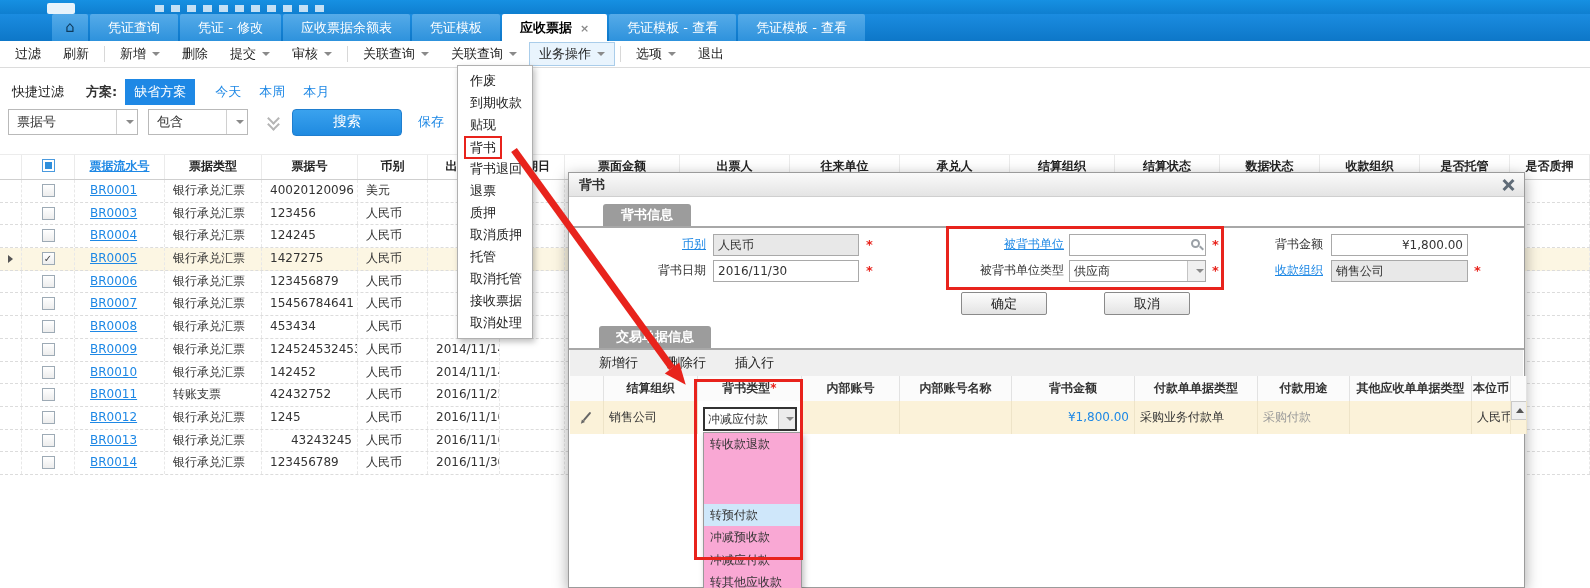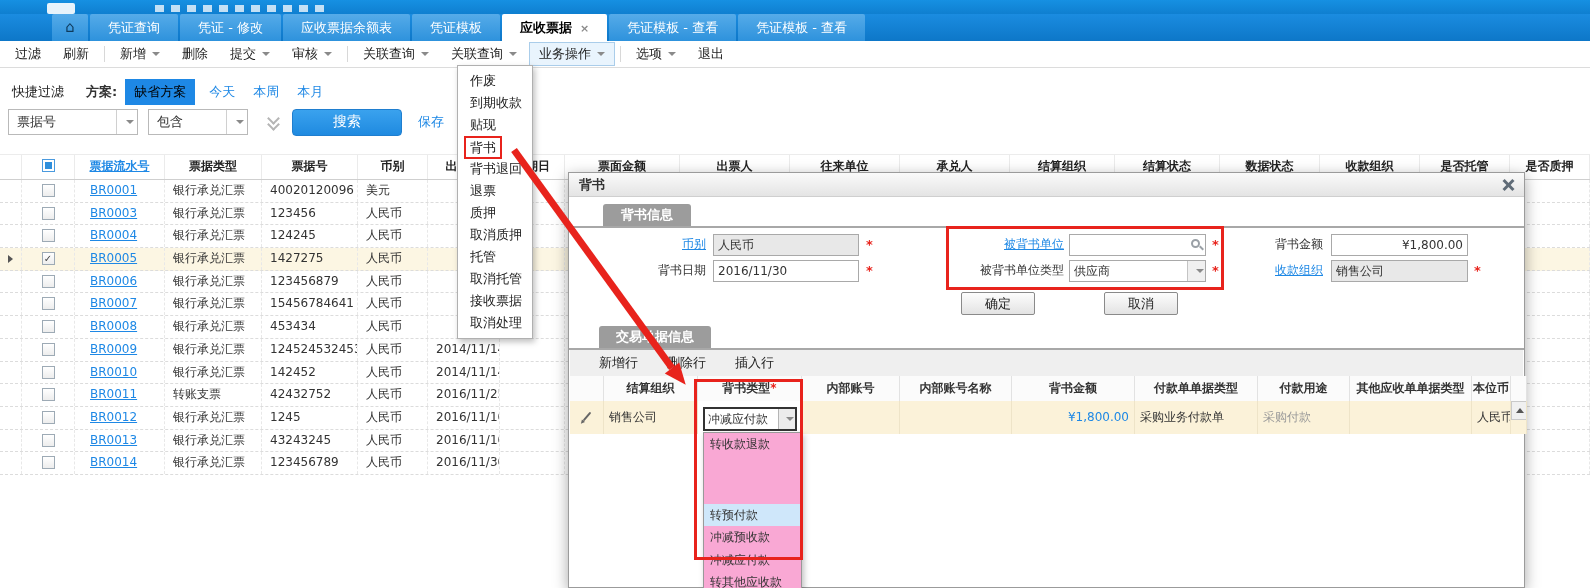--- a/index.html
+++ b/index.html
@@ -28,21 +28,21 @@
   .tb-item{padding:2px 9px;margin:0 1px;color:#222;white-space:nowrap;border:1px solid transparent;display:flex;align-items:center;}
   .tb-item.open{background:#e9f4fd;border-color:#aacdea;}
   .caret{width:0;height:0;border-left:4px solid transparent;border-right:4px solid transparent;border-top:4px solid #8a8a8a;margin-left:6px;}
   .tb-sep{width:1px;height:16px;background:#d8d8d8;margin:0 4px;}
 
   
   .quickfilter{position:absolute;left:12px;top:82px;height:20px;display:flex;align-items:center;font-size:13px;}
   .qf-label{margin-right:22px;color:#222;}
   .qf-scheme-label{font-weight:bold;margin-right:8px;}
   .scheme{margin-right:18px;color:#1e88e5;}
-  .scheme.selected{background:#1e88e5;color:#000000;padding:4px 9px;margin-right:14px;}
+  .scheme.selected{background:#1e88e5;color:#ffffff;padding:4px 9px;margin-right:20px;}
 
   
   .filterrow{position:absolute;left:8px;top:108px;height:28px;display:flex;align-items:center;}
   .select{height:26px;border:1px solid #b9b9b9;background:#fff;display:flex;align-items:center;
           box-sizing:border-box;font-size:13px;position:relative;}
   .select .val{flex:1;padding:0 8px;}
   .select .dd{width:20px;height:100%;border-left:1px solid #d0d0d0;display:flex;align-items:center;justify-content:center;}
   .textinput{height:26px;border:1px solid #b9b9b9;box-sizing:border-box;padding:0 8px;font-size:13px;width:272px;
              font-family:inherit;color:#333;}
   .textinput::placeholder{color:#a9a9a9;}
@@ -95,21 +95,21 @@
   .fld-input{position:absolute;height:22px;border:1px solid #a9a9a9;background:#fff;box-sizing:border-box;
              font-size:12px;line-height:20px;padding:0 4px;overflow:hidden;white-space:nowrap;}
   .fld-input.ro{background:#e8e8e8;}
   .fld-input.amount{text-align:right;}
   .req{position:absolute;color:#e8231c;font-weight:bold;font-size:13px;line-height:21px;}
   .mag-icon{position:absolute;right:5px;top:4px;width:9px;height:9px;border:2px solid #9aa0a6;border-radius:50%;box-sizing:border-box;}
   .mag-icon:after{content:"";position:absolute;left:6px;top:6px;width:5px;height:2px;background:#9aa0a6;transform:rotate(45deg);}
   .combo{position:absolute;border:1px solid #a9a9a9;background:#fff;box-sizing:border-box;display:flex;height:22px;}
   .combo .val{flex:1;padding:0 4px;line-height:20px;font-size:12px;overflow:hidden;white-space:nowrap;}
   .combo .dd{width:17px;border-left:1px solid #c4c4c4;background:#f0f0f0;display:flex;align-items:center;justify-content:center;}
-  .dlg-btn{position:absolute;width:74px;height:23px;background:linear-gradient(#fdfdfd,#e3e3e3);
+  .dlg-btn{position:absolute;width:86px;height:23px;background:linear-gradient(#fdfdfd,#e3e3e3);
            border:1px solid #8a8a8a;border-radius:2px;font-size:13px;color:#222;font-family:inherit;}
   .grid-toolbar{position:absolute;left:1px;width:953px;height:26px;background:#efefef;display:flex;align-items:center;font-size:13px;}
   .grid-toolbar .gt-item{margin-left:29px;color:#222;}
   .grid-head{position:absolute;left:1px;display:flex;height:25px;background:#fbfbfb;border-bottom:1px solid #c9c9c9;}
   .ghcell{box-sizing:border-box;border-right:1px solid #e2e2e2;font-weight:bold;text-align:center;
           line-height:24px;font-size:12px;overflow:hidden;white-space:nowrap;}
   .ghcell .star{color:#e8231c;}
   .grid-row{position:absolute;left:1px;display:flex;height:33px;background:#fbf2d9;}
   .gcell{box-sizing:border-box;border-right:1px solid #eee4c8;padding:0 5px;line-height:33px;font-size:12px;
          overflow:hidden;white-space:nowrap;}
@@ -502,21 +502,21 @@
         <div class="cell" style="width: 90px;"></div>
         <div class="cell" style="width: 80px;"></div>
       </div>
       <div class="mt-row">
         <div class="cell" style="width: 22px; padding: 0px;"></div>
         <div class="cell" style="width: 53px;">
           <div class="checkbox"></div>
         </div>
         <div class="cell" style="width: 90px; padding-left: 15px;"><a href="#">BR0013</a></div>
         <div class="cell" style="width: 97px; padding-left: 8px;">银行承兑汇票</div>
-        <div class="cell" style="width: 96px; padding-left: 8px;">43243245</div>
+        <div class="cell" style="width: 96px; padding-left: 8px; text-align: right;">43243245</div>
         <div class="cell" style="width: 70px; padding-left: 8px;">人民币</div>
         <div class="cell" style="width: 72px; padding-left: 8px;">2016/11/10</div>
         <div class="cell" style="width: 65px;"></div>
         <div class="cell" style="width: 115px;"></div>
         <div class="cell" style="width: 110px;"></div>
         <div class="cell" style="width: 110px;"></div>
         <div class="cell" style="width: 110px;"></div>
         <div class="cell" style="width: 105px;"></div>
         <div class="cell" style="width: 105px;"></div>
         <div class="cell" style="width: 100px;"></div>

